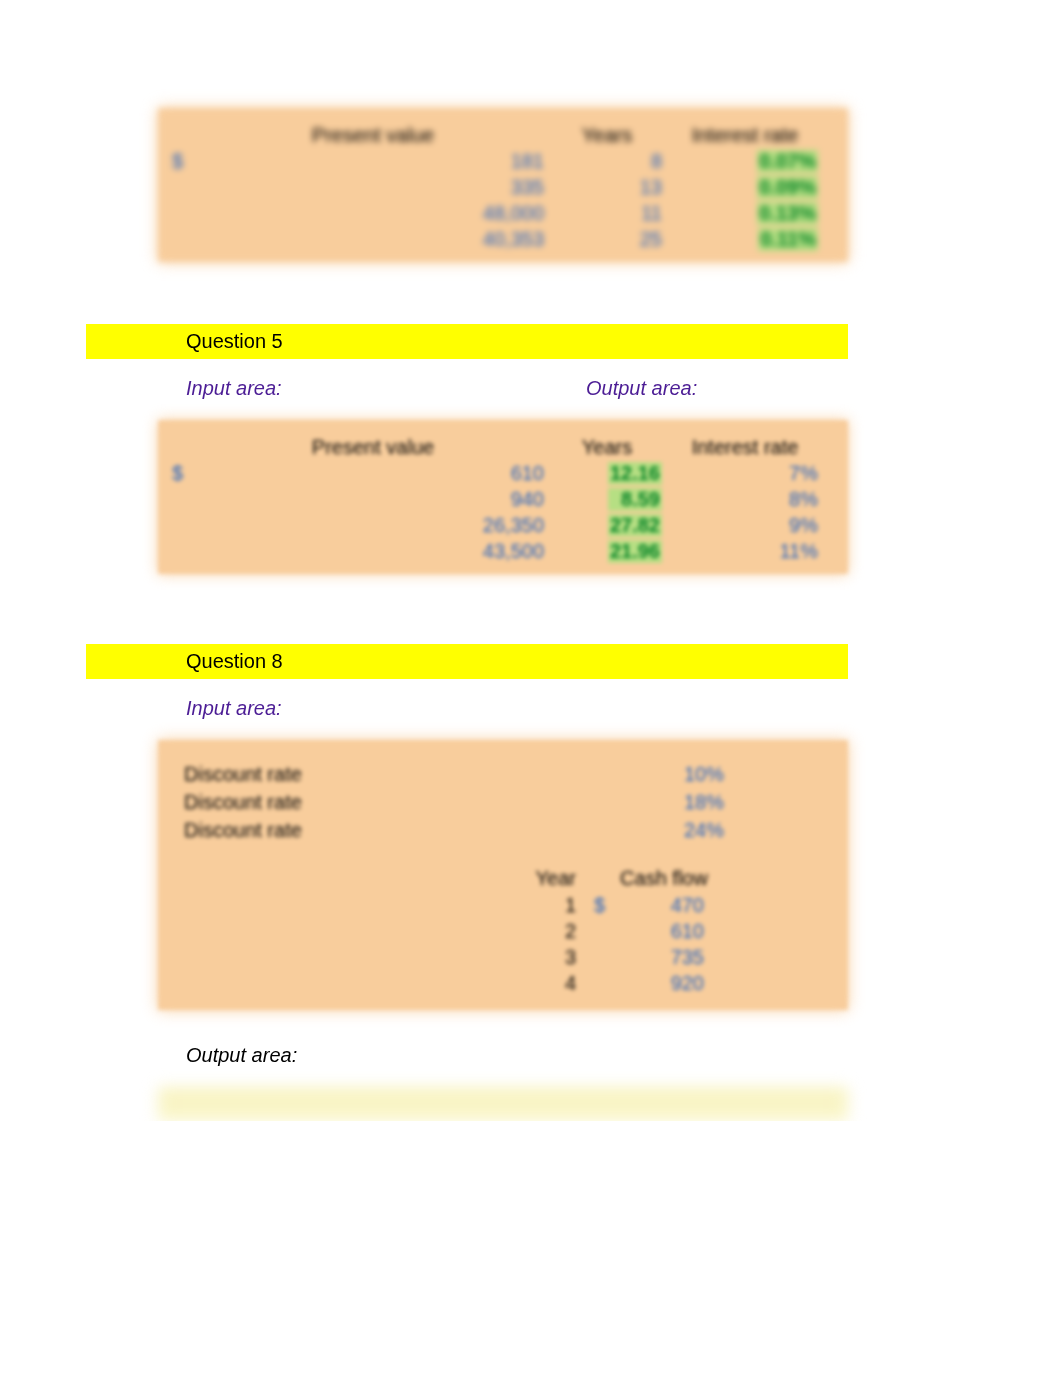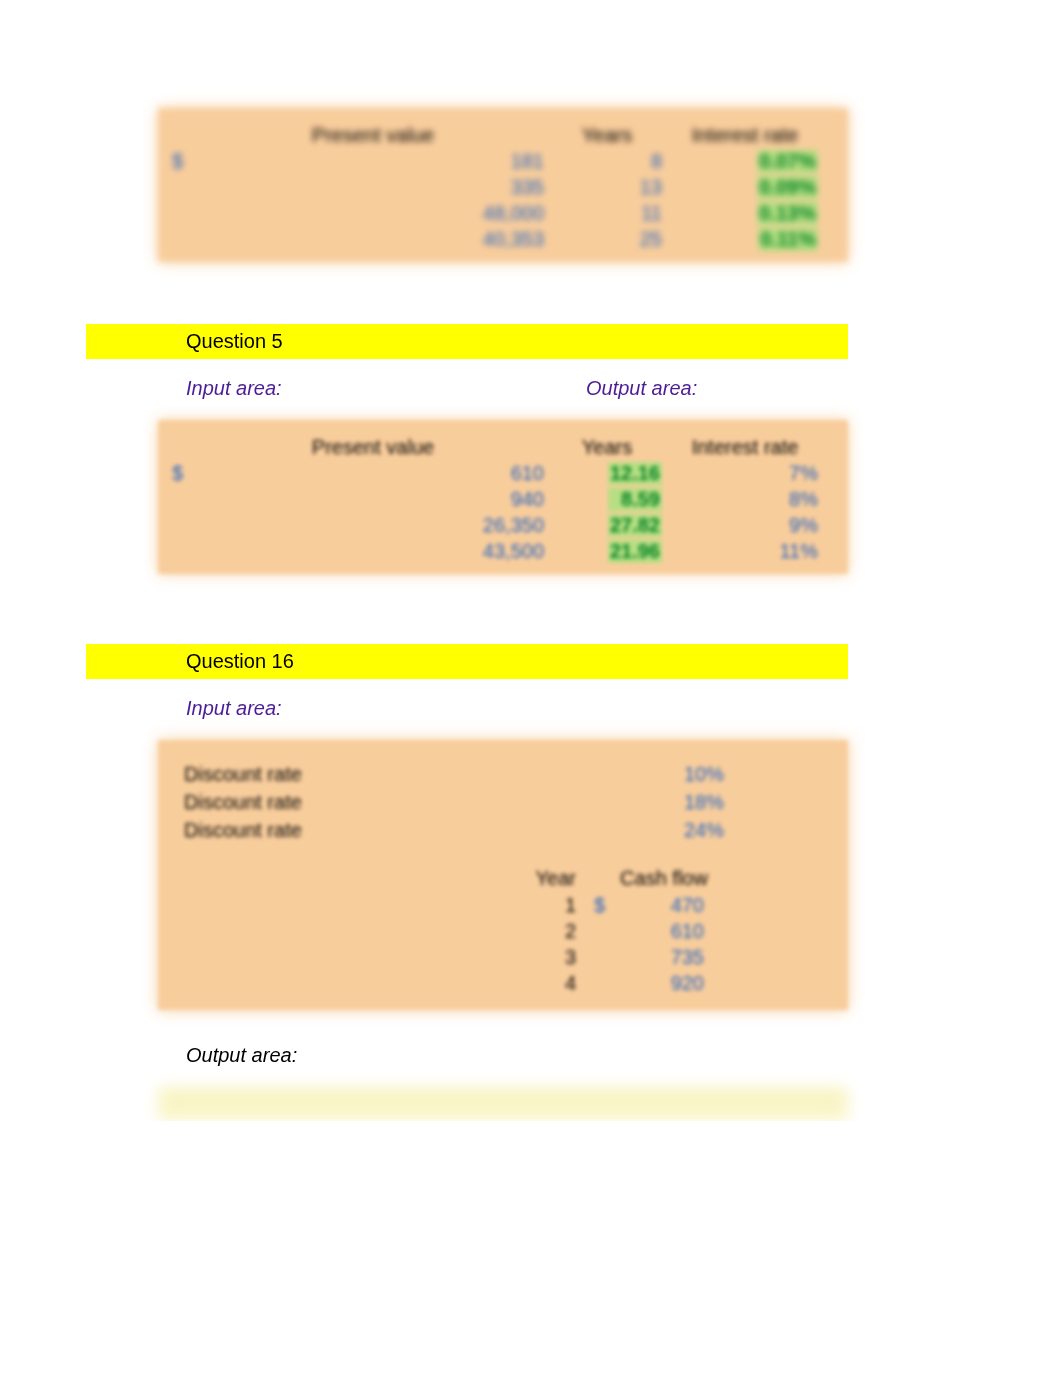--- a/index.html
+++ b/index.html
@@ -221,21 +221,21 @@
       </div>
       <div class="trow">
         <div class="col-dollar"></div>
         <div class="col-pv val-blue">43,500</div>
         <div class="col-years val-green"><span class="hl-green-years">21.96</span></div>
         <div class="col-rate val-blue">11%</div>
       </div>
     </div>
   </div>
 
-  <div class="question-bar" style="margin-top:70px;">Question 16</div>
+  <div class="question-bar" style="margin-top:70px;">Question 8</div>
   <div class="io-labels">
     <div class="io-input">Input area:</div>
   </div>
 
   <div class="blurwrap-light">
     <div class="input-block">
       <div class="drow">
         <div class="dlabel">Discount rate</div>
         <div class="dval-col">10%</div>
       </div>

